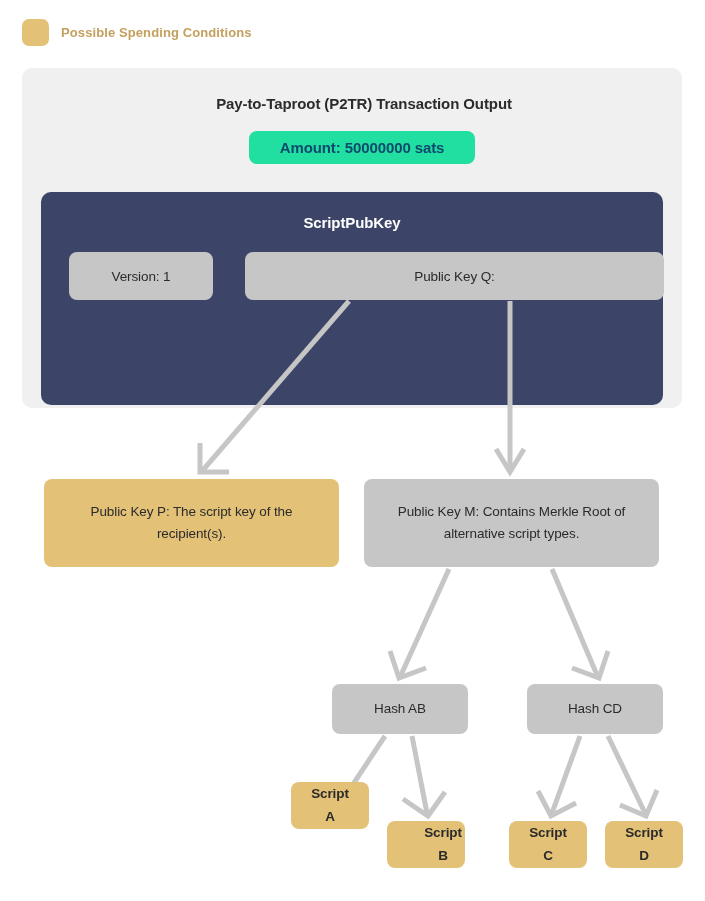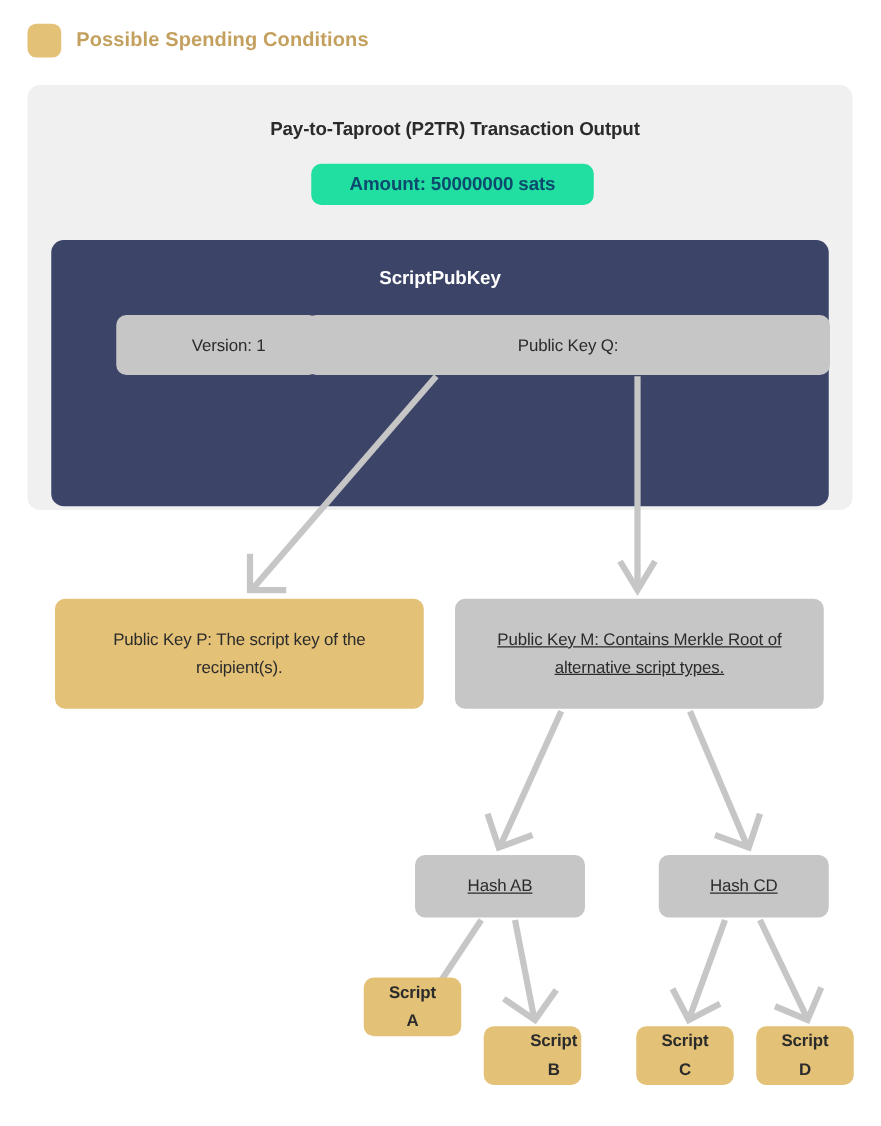--- a/index.html
+++ b/index.html
@@ -26,21 +26,21 @@
     gap: 12px;
   }
   #legend-swatch {
     width: 27px;
     height: 27px;
     border-radius: 7px;
     background: #e3c177;
     flex: none;
   }
   #legend-label {
-    font-size: 16px;
+    font-size: 13px;
     font-weight: bold;
     color: #c4a05e;
     letter-spacing: .1px;
     white-space: nowrap;
   }
 
   
   #card {
     position: absolute;
     left: 22px;
@@ -105,40 +105,40 @@
     height: 48px;
     background: #c6c6c6;
     border-radius: 8px;
     display: flex;
     align-items: center;
     justify-content: center;
     font-size: 13.5px;
     color: #2b2b2b;
     letter-spacing: -.1px;
   }
-  #spk-version { left: 52px;  top: 60px; width: 144px; padding-left: 18px; }
+  #spk-version { left: 28px;  top: 60px; width: 144px; }
   #spk-pubkeyq { left: 204px; top: 60px; width: 419px; }
 
   
   .node {
     position: absolute;
     border-radius: 8px;
     display: flex;
     align-items: center;
     justify-content: center;
     text-align: center;
     font-size: 13.5px;
     color: #2b2b2b;
     line-height: 1.65;
     letter-spacing: -.1px;
     box-sizing: border-box;
     padding: 0 14px;
   }
   .node.gold { background: #e3c177; }
-  .node.gray { background: #c6c6c6; text-decoration: underline; }
+  .node.gray { background: #c6c6c6; }
 
   #node-p { left: 44px;  top: 479px; width: 295px; height: 88px; }
   #node-m { left: 364px; top: 479px; width: 295px; height: 88px; }
 
   #node-hash-ab { left: 332px; top: 684px; width: 136px; height: 50px; }
   #node-hash-cd { left: 527px; top: 684px; width: 136px; height: 50px; }
 
   #node-script-a { left: 291px; top: 782px; width: 78px; height: 47px; font-weight: bold; }
   #node-script-b { left: 387px; top: 821px; width: 78px; height: 47px; font-weight: bold; padding-left: 48px; }
   #node-script-c { left: 509px; top: 821px; width: 78px; height: 47px; font-weight: bold; }

